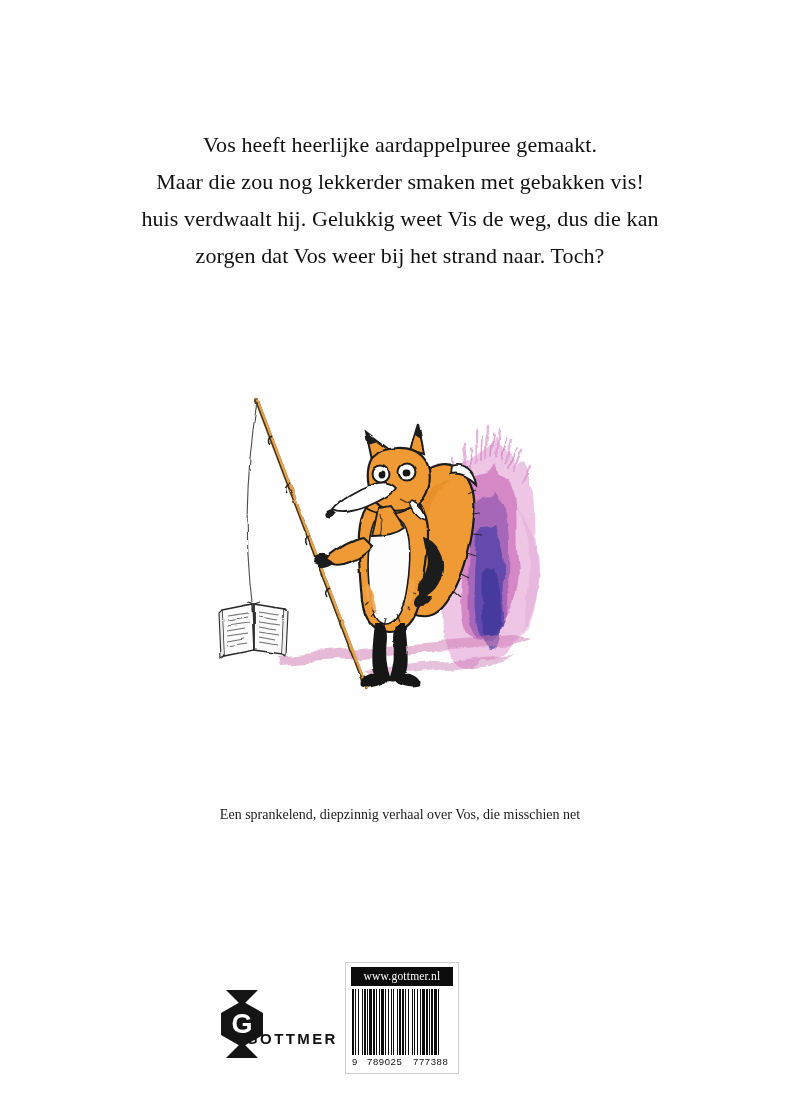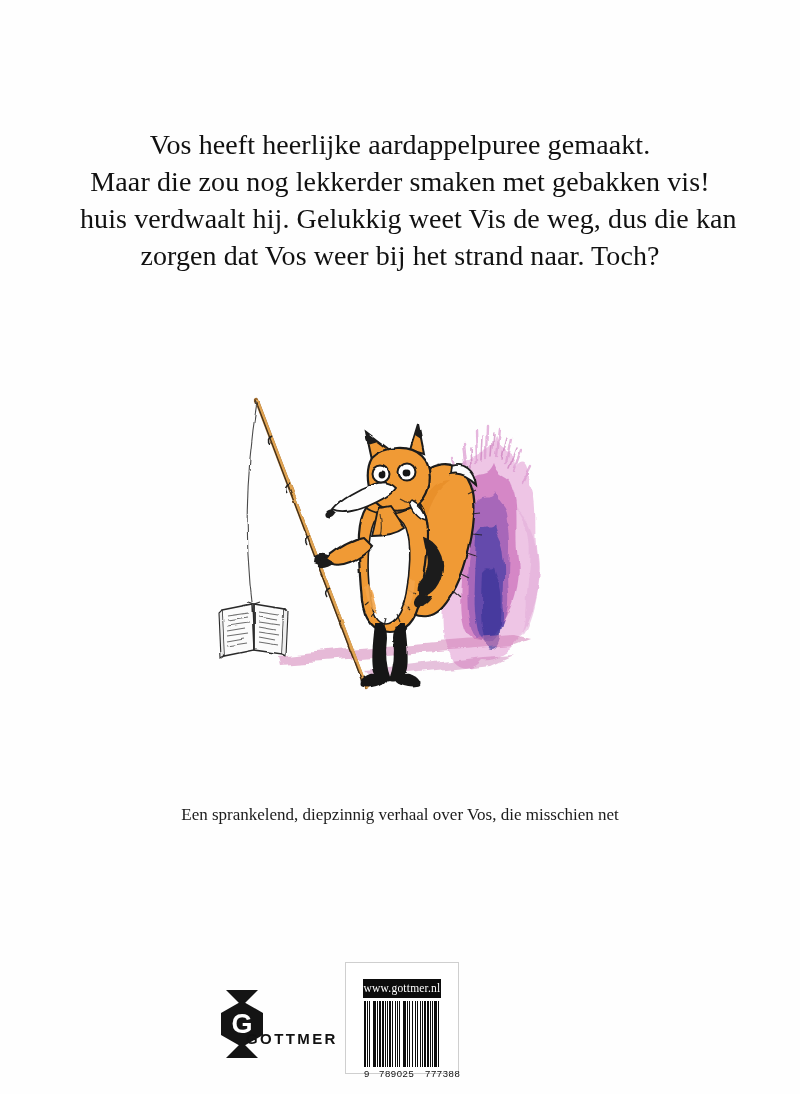--- a/index.html
+++ b/index.html
@@ -24,21 +24,21 @@
     background: #fefefe;
   }
 
   
   .blurb {
     position: absolute;
     top: 126px;
     left: 80px;
     width: 640px;
     text-align: center;
-    font-size: 28px;
+    font-size: 22px;
     line-height: 37px;
     color: #111111;
     letter-spacing: 0.1px;
   }
   .blurb .line { display: block; white-space: nowrap; }
 
   
   .illustration {
     position: absolute;
     top: 388px;
@@ -48,21 +48,21 @@
   }
   .illustration svg { display: block; width: 100%; height: 100%; }
 
   
   .description {
     position: absolute;
     top: 802px;
     left: 90px;
     width: 620px;
     text-align: center;
-    font-size: 17px;
+    font-size: 14px;
     line-height: 25px;
     color: #1b1b1b;
   }
   .description .line { display: block; white-space: nowrap; }
 
   
   .publisher-logo {
     position: absolute;
     left: 214px;
     top: 988px;
@@ -83,21 +83,21 @@
   }
 
   .barcode {
     position: absolute;
     left: 345px;
     top: 962px;
     width: 114px;
     height: 112px;
     background: #ffffff;
     border: 1px solid #cfcfcf;
-    padding: 12px;
+    padding: 0;
   }
   .barcode-url {
     height: 19px;
     background: #0c0c0c;
     color: #ffffff;
     font-size: 11.5px;
     line-height: 19px;
     text-align: center;
     letter-spacing: 0.2px;
     margin: 4px 5px 0 5px;

